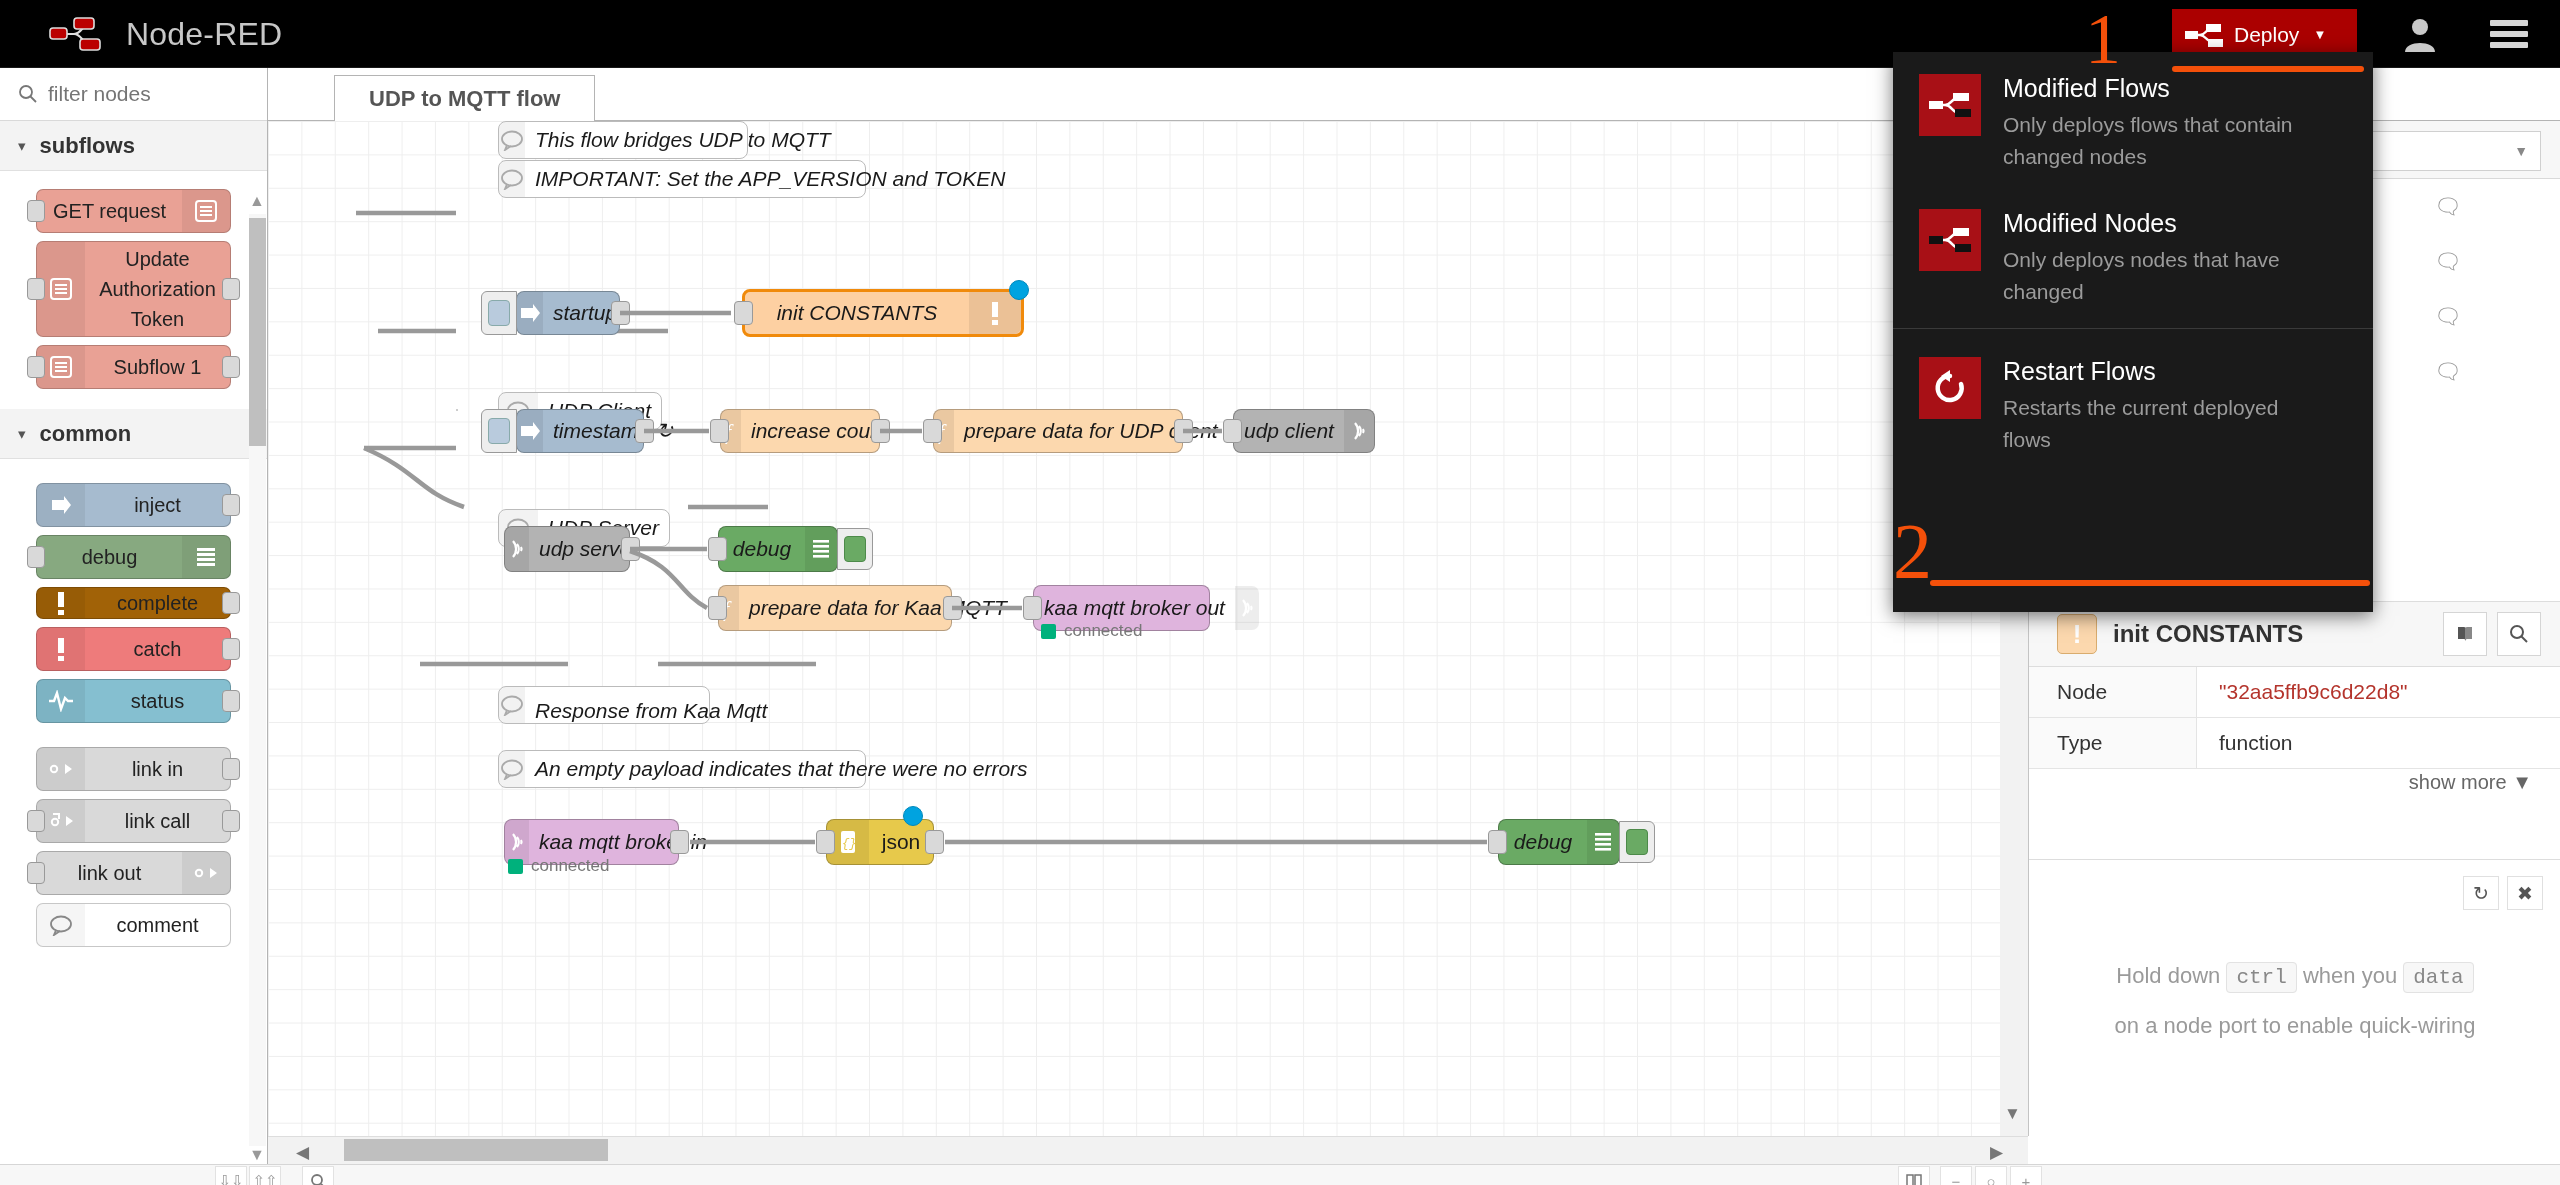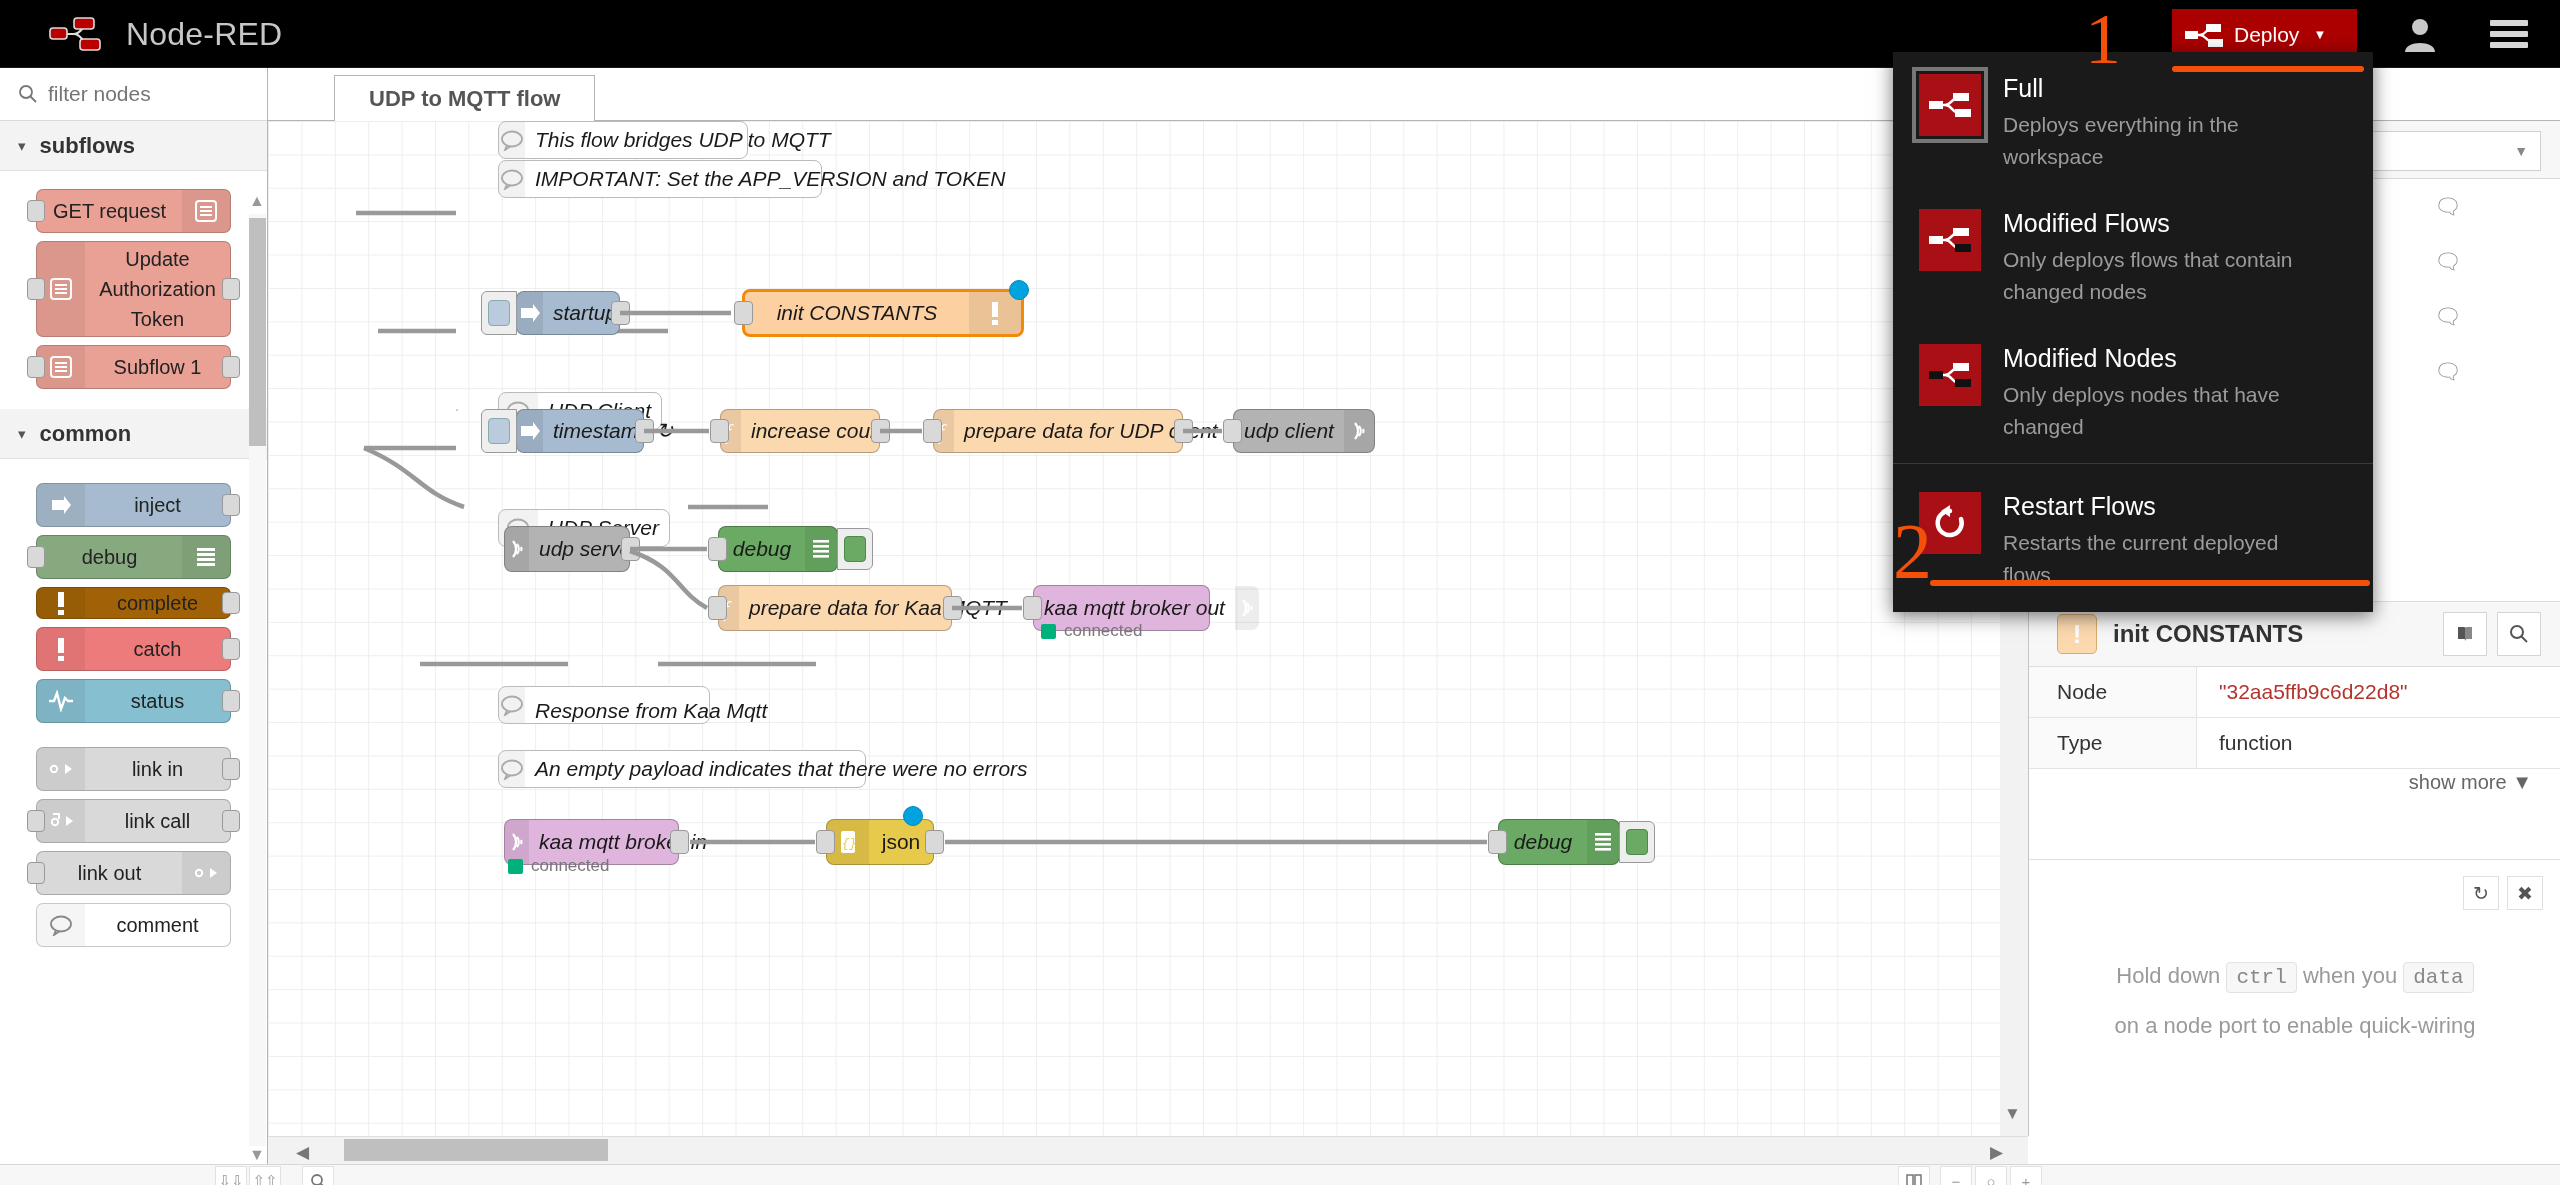--- a/index.html
+++ b/index.html
@@ -390,21 +390,21 @@
 
   <div class="nd comment-nd" style="left:230px; top:0px; width:250px; height:38px;">
     <div class="ic l" style="background:rgba(0,0,0,.05);">
       <svg width="26" height="22" viewBox="0 0 26 22">
           <ellipse cx="13" cy="10" rx="10" ry="7.5" stroke="#aaa" stroke-width="1.8" fill="none"></ellipse>
           <path d="M8 16 L6 21 L12 17" stroke="#aaa" stroke-width="1.8" fill="none"></path>
         </svg>
     </div>
     <div class="lbl" style="text-align:left;">This flow bridges UDP to MQTT</div>
   </div>
-  <div class="nd comment-nd" style="left:230px; top:39px; width:324px; height:38px;">
+  <div class="nd comment-nd" style="left:230px; top:39px; width:368px; height:38px;">
     <div class="ic l" style="background:rgba(0,0,0,.05);">
       <svg width="26" height="22" viewBox="0 0 26 22">
           <ellipse cx="13" cy="10" rx="10" ry="7.5" stroke="#aaa" stroke-width="1.8" fill="none"></ellipse>
           <path d="M8 16 L6 21 L12 17" stroke="#aaa" stroke-width="1.8" fill="none"></path>
         </svg>
     </div>
     <div class="lbl" style="text-align:left;">IMPORTANT: Set the APP_VERSION and TOKEN</div>
   </div>
 
   <div class="nd" style="left:248px; top:170px; width:104px; height:44px; background:#a6bbcf;">
@@ -684,34 +684,20 @@
       <kbd>ctrl</kbd>
       <span>when you</span>
       <kbd>data</kbd>
       <br>
       <span>on a node port to enable quick-wiring</span>
     </div>
   </div>
 </div>
 
 <div id="deploy-menu">
-  <div class="dm-item">
-    <div class="dm-ico sel">
-      <svg width="46" height="32" viewBox="0 0 46 32">
-        <path d="M7 16 H18 M18 16 C25 16 25 8 33 8 M18 16 C25 16 25 24 33 24" stroke="#fff" stroke-width="2.6" fill="none"></path>
-        <rect x="2" y="12" width="14" height="8" fill="#fff"></rect>
-        <rect x="26" y="4" width="16" height="8" fill="#fff"></rect>
-        <rect x="28" y="20" width="16" height="8" fill="#fff"></rect>
-      </svg>
-    </div>
-    <div class="dm-txt">
-      <h4>Full</h4>
-      <p>Deploys everything in the workspace</p>
-    </div>
-  </div>
 
   <div class="dm-item">
     <div class="dm-ico">
       <svg width="46" height="32" viewBox="0 0 46 32">
         <path d="M7 16 H18 M18 16 C25 16 25 8 33 8 M18 16 C25 16 25 24 33 24" stroke="#fff" stroke-width="2.6" fill="none"></path>
         <rect x="2" y="12" width="14" height="8" fill="#fff"></rect>
         <rect x="26" y="4" width="16" height="8" fill="#fff"></rect>
         <rect x="28" y="20" width="16" height="8" fill="#111"></rect>
       </svg>
     </div>

